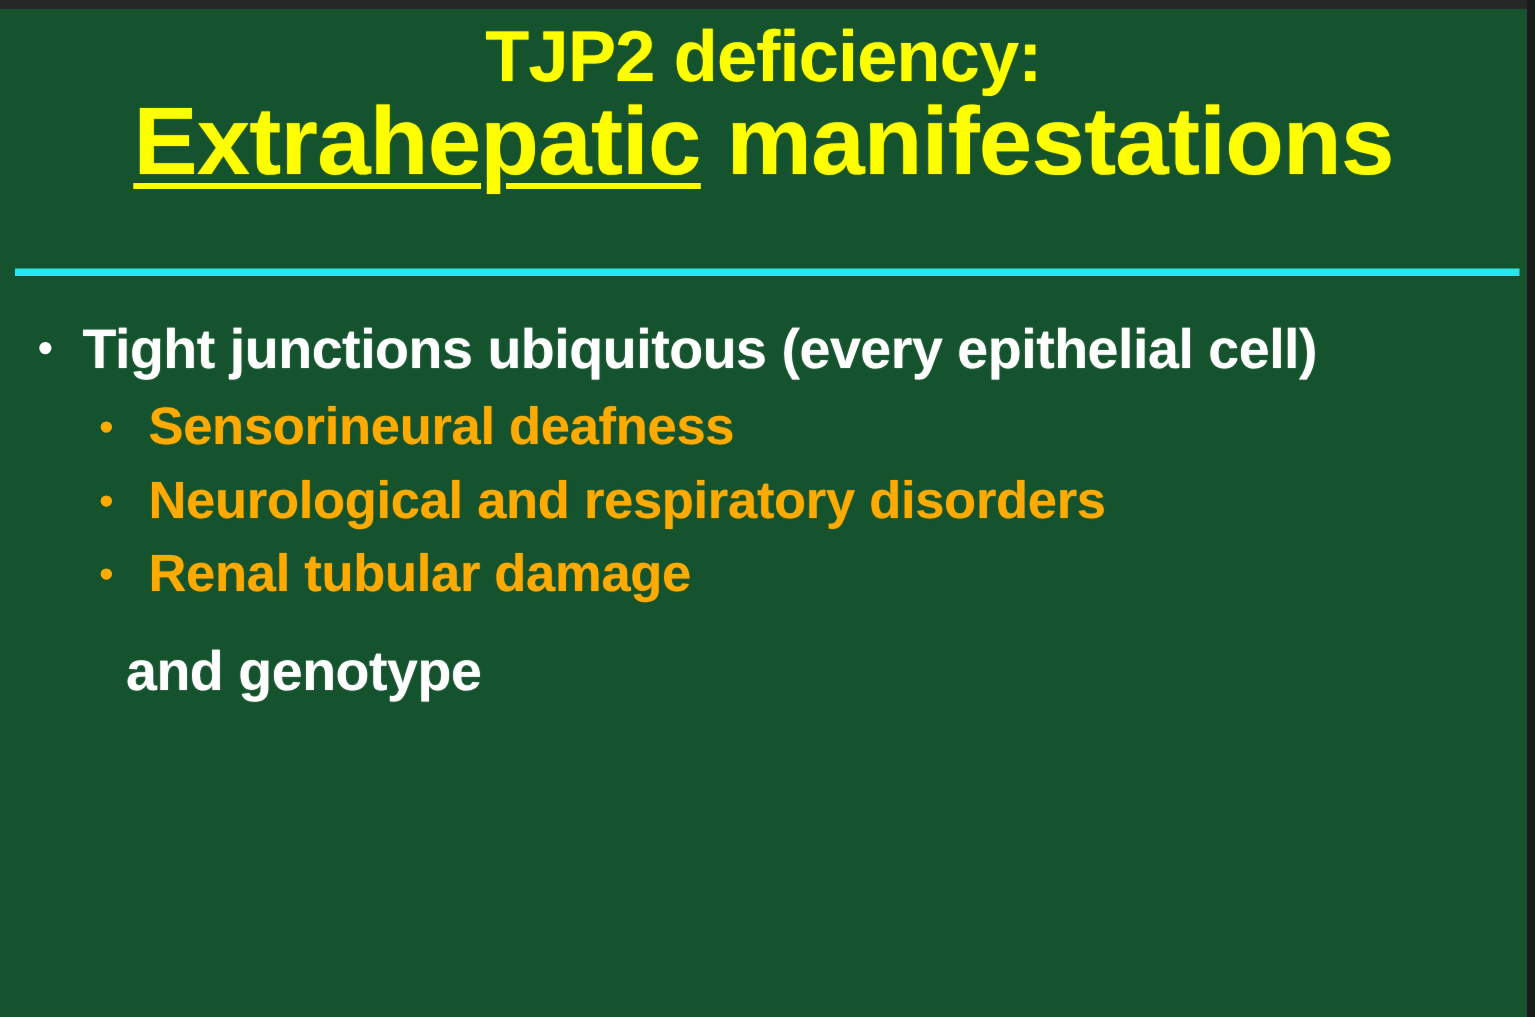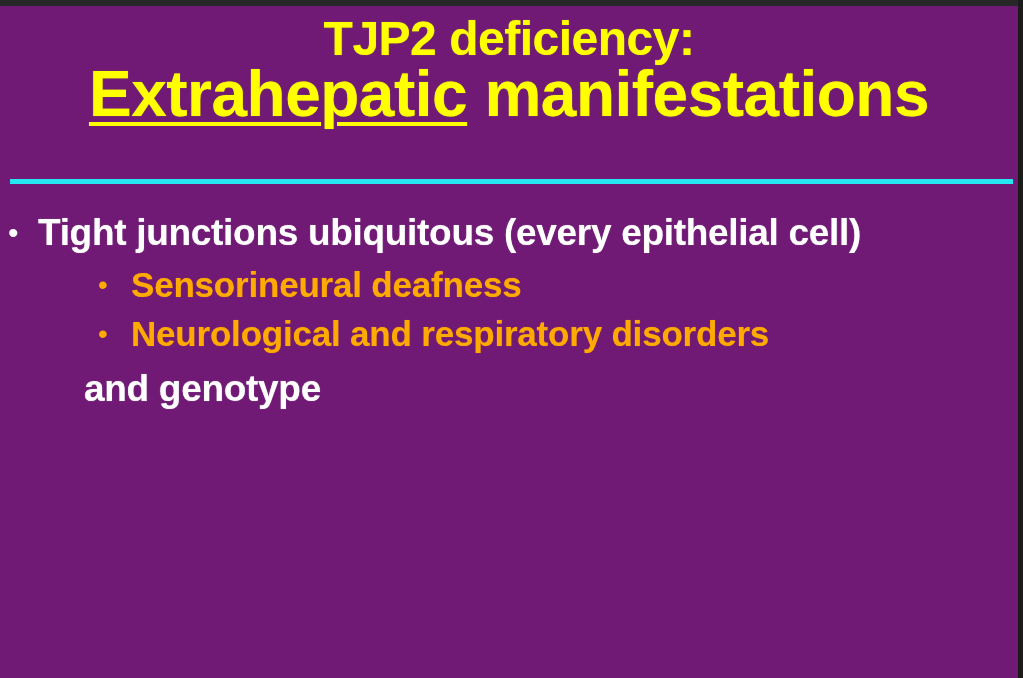--- a/index.html
+++ b/index.html
@@ -9,21 +9,21 @@
     background: #000000;
   }
   body {
     font-family: "Liberation Sans", "DejaVu Sans", sans-serif;
   }
 
   #slide {
     position: relative;
     width: 1023px;
     height: 678px;
-    background: #701a75;
+    background: #14532d;
     overflow: hidden;
     box-sizing: border-box;
   }
 
   
   .edge-top {
     position: absolute;
     left: 0; top: 0;
     width: 1023px; height: 6px;
     background: #272727;
@@ -95,21 +95,21 @@
   }
 
   .bullet-row {
     position: relative;
     display: block;
     white-space: nowrap;
   }
 
   
   .lvl1 {
-    padding-left: 8px;
+    padding-left: 25px;
     margin-bottom: 2px;
   }
   .lvl1 .marker {
     display: inline-block;
     width: 30px;
     color: #FFFFFF;
     font-size: 30px;
     line-height: 46px;
     vertical-align: top;
     text-align: left;
@@ -166,22 +166,21 @@
     font-weight: bold;
     font-size: 35px;
     line-height: 49px;
     letter-spacing: -0.2px;
     vertical-align: top;
     text-shadow: 0 0 1px rgba(255,170,0,0.5);
   }
 
   .group-sub {
     margin-top: 4px;
-    margin-bottom: 8px;
-    padding-left: 32px;
+    margin-bottom: 18px;
   }
 </style>
 </head>
 <body>
 
 <div id="slide">
 
   <div class="edge-top"></div>
   <div class="edge-right"></div>
 
@@ -201,20 +200,23 @@
     <div class="group-sub">
 
       <div class="bullet-row lvl2">
         <span class="marker">•</span><span class="text">Sensorineural deafness</span>
       </div>
 
       <div class="bullet-row lvl2">
         <span class="marker">•</span><span class="text">Neurological and respiratory disorders</span>
       </div>
 
+      <div class="bullet-row lvl2">
+        <span class="marker">•</span><span class="text">Renal tubular damage</span>
+      </div>
 
 
 
     </div>
 
 
     <div class="bullet-row lvl1-cont">
       <span class="spacer"></span><span class="text">and genotype</span>
     </div>
 

